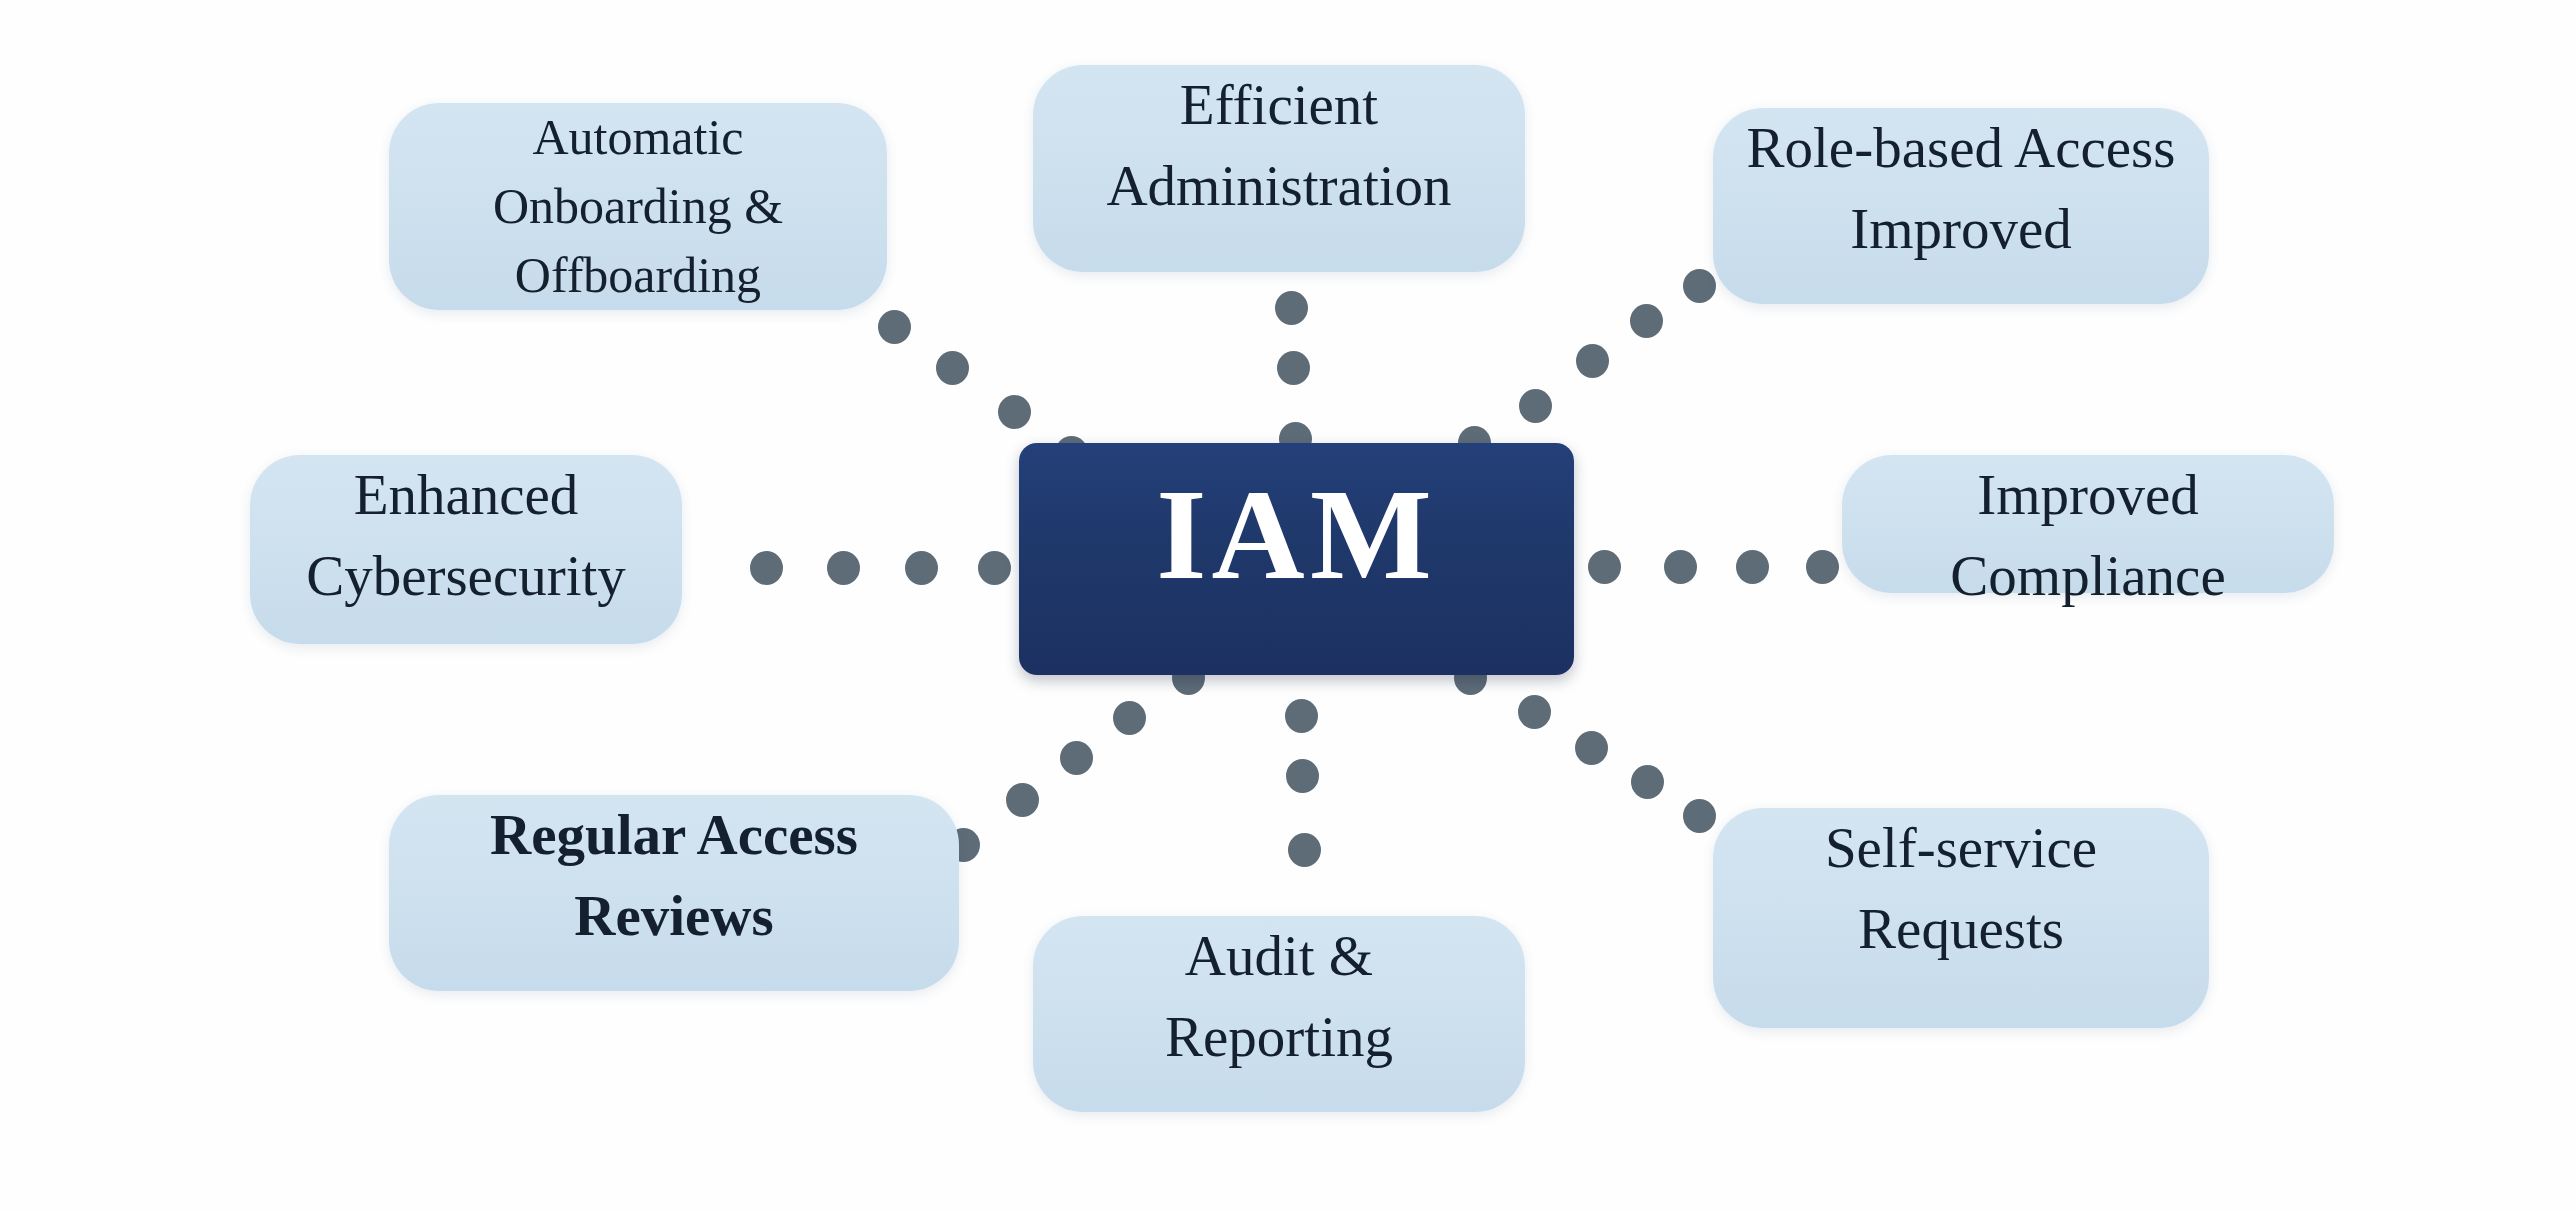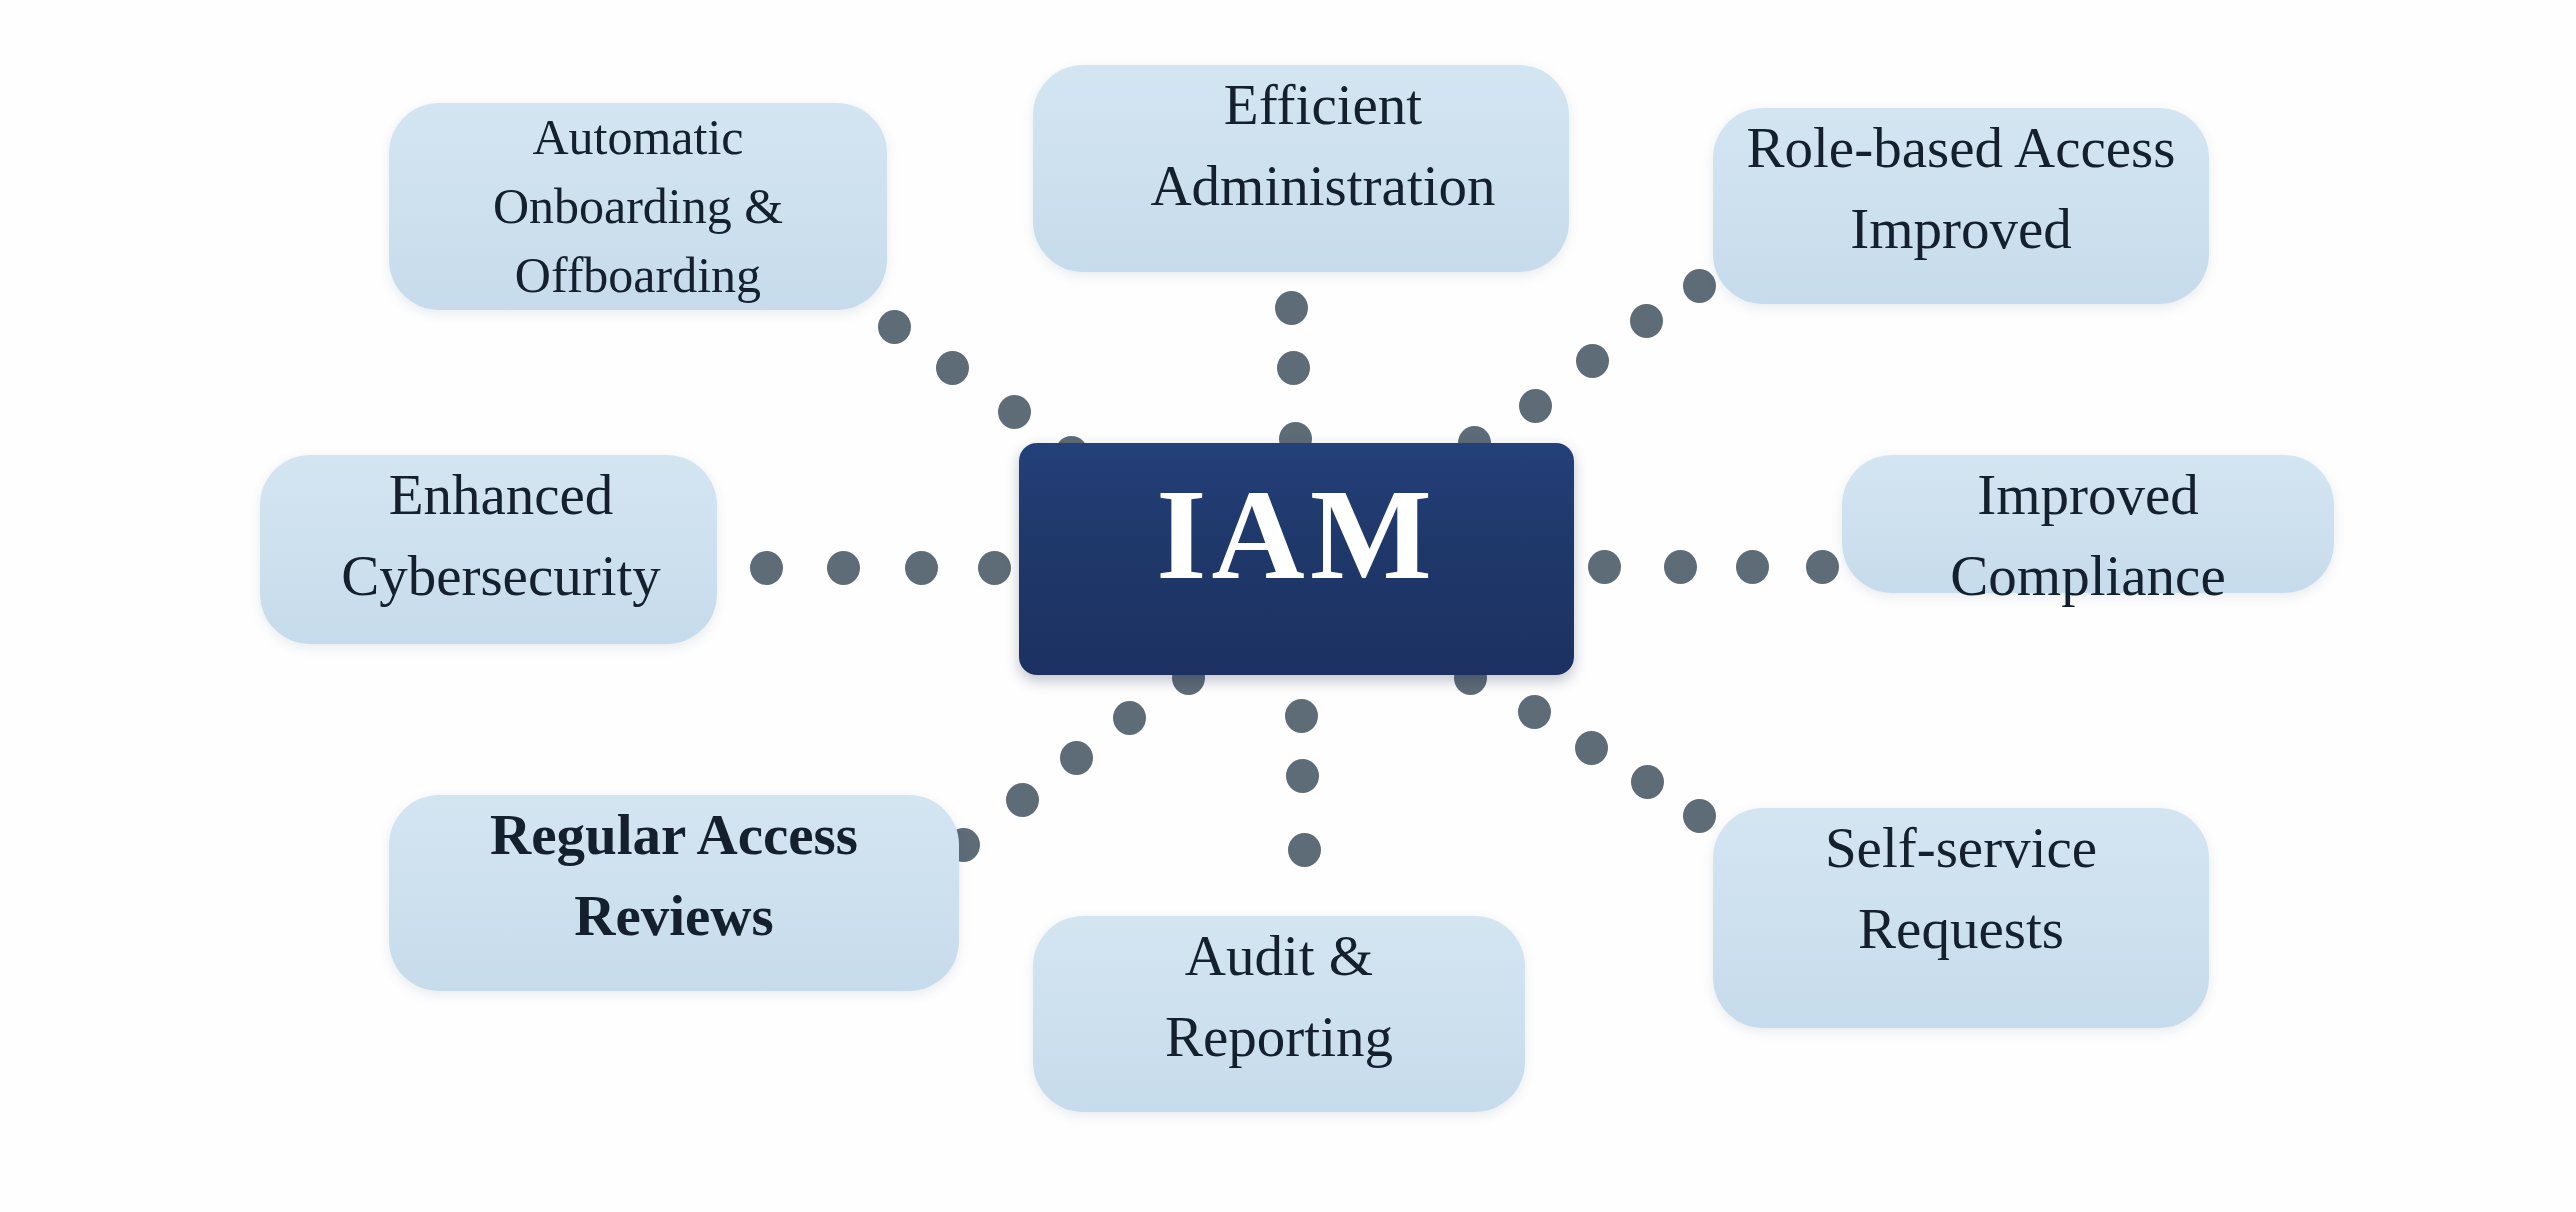--- a/index.html
+++ b/index.html
@@ -50,23 +50,23 @@
     font-family: Liberation Serif, serif;
     font-weight: bold;
     font-size: 129px;
     letter-spacing: 5.2px;
     border-radius: 18px;
     box-shadow: 0 5.2px 13.8px rgba(10, 25, 55, 0.25);
   }
   
   #node-iam                   { left: 1019px; top: 443px;  width: 555px; height: 232px; }
   #node-automatic-onboarding  { left: 389px;  top: 103px;  width: 498px; height: 207px; }
-  #node-efficient-administration { left: 1033px; top: 65px; width: 492px; height: 207px; padding-left: 44px; }
+  #node-efficient-administration { left: 1033px; top: 65px; width: 492px; height: 207px; }
   #node-role-based-access-control { left: 1713px; top: 108px; width: 496px; height: 196px; }
-  #node-enhanced-cybersecurity { left: 260px;  top: 455px;  width: 432px; height: 189px; padding-left: 25px; }
+  #node-enhanced-cybersecurity { left: 250px;  top: 455px;  width: 432px; height: 189px; }
   #node-improved-compliance   { left: 1842px; top: 455px;  width: 492px; height: 138px; }
   #node-regular-access-reviews { left: 389px; top: 795px;  width: 570px; height: 196px; font-weight: bold; }
   #node-audit-reporting       { left: 1033px; top: 876px; width: 492px; height: 196px; margin-top: 40px; }
   #node-self-service-requests { left: 1713px; top: 808px;  width: 496px; height: 220px; }
 </style>
 </head>
 <body>
 
 <div class="canvas" style="--bg: #fefefe; --node-fill: #cde0ee; --node-text: #14202d; --center-fill: #1f386a; --center-text: #ffffff; --dot: #5e6c78;">
 

